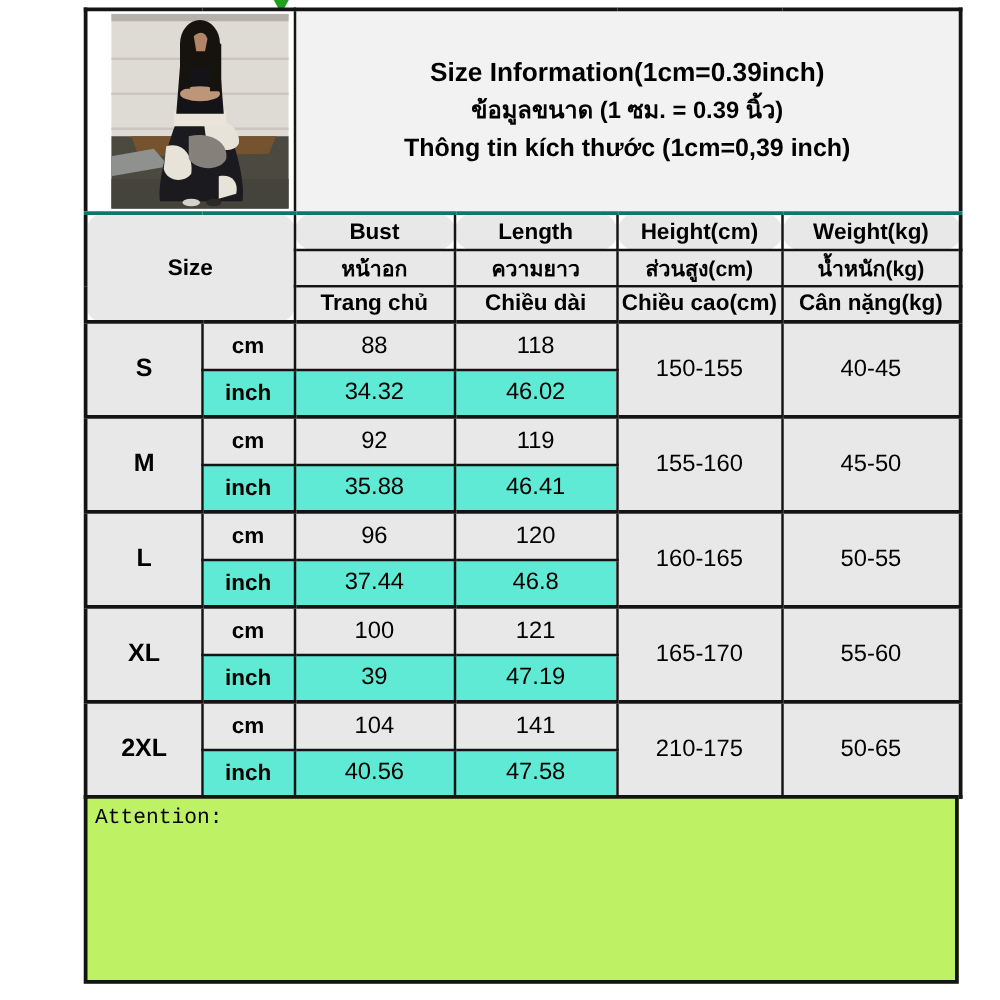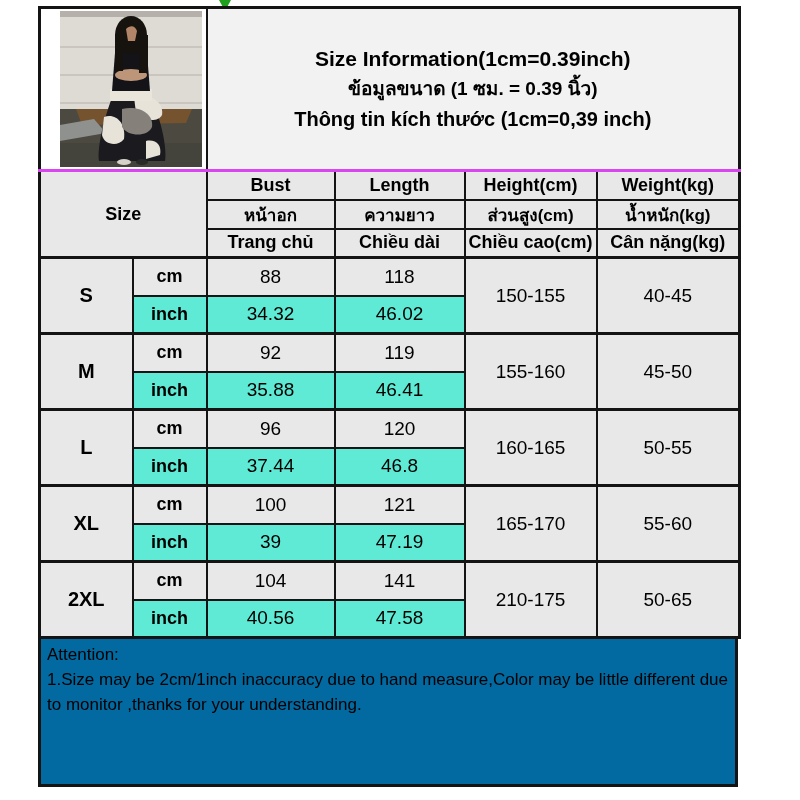--- a/index.html
+++ b/index.html
@@ -1,20 +1,20 @@
 <!DOCTYPE html>
 <html><head>
 <meta charset="utf-8">
 <style>
   html,body{margin:0;padding:0;background:#fff;}
   .canvas{
     position:relative;width:800px;height:800px;background:#ffffff;overflow:hidden;
     font-family:"Liberation Sans","DejaVu Sans",sans-serif;color:#000;
   }
-  .sheet{position:absolute;left:38px;top:6px;width:700px;}
+  .sheet{position:absolute;left:67px;top:6px;width:700px;}
 
   table.grid{
     border-collapse:collapse;table-layout:fixed;width:700px;
     border:3px solid #141414;
   }
   table.grid td{
     border:2px solid #141414;text-align:center;vertical-align:middle;
     padding:0;overflow:hidden;
   }
   .gray{background:#e8e8e8;}
@@ -28,32 +28,32 @@
   .title-line-en{font-weight:bold;font-size:21px;line-height:30px;}
   .title-line-th{font-weight:bold;font-size:19px;line-height:30px;}
   .title-line-vi{font-weight:bold;font-size:20px;line-height:30px;}
 
   
   tr.hdr td{font-weight:bold;background:#e8e8e8;}
   tr.hdr-en td{font-size:18px;}
   tr.hdr-th td{font-size:17px;}
   tr.hdr-vi td{font-size:18px;}
   td.size-head{font-size:31px;font-weight:bold;background:#e8e8e8;}
-  tr.hdr-en td{border-top:3px solid #d946ef;}
+  tr.hdr-en td{border-top:3px solid #0f766e;border-radius:14px;}
 
   
   tr.group-start td{border-top:3px solid #141414;}
   td.size-cell{font-weight:bold;font-size:20px;background:#e8e8e8;}
   td.unit-cell{font-weight:bold;font-size:18px;}
   td.val{font-weight:normal;font-size:19px;}
 
   
   .attention{
-    margin-top:-3px;border:3px solid #141414;background:#0369a1;
-    height:142px;padding:3px 6px 0 6px;box-sizing:content-box;width:682px;
+    margin-top:-3px;border:3px solid #141414;background:#bef264;
+    height:142px;padding:3px 6px 0 6px;box-sizing:content-box;width:682px;font-family:Liberation Mono, monospace;
   }
   .attention div{font-size:17px;line-height:25px;font-weight:normal;}
 
   
   .green-flag{
     position:absolute;left:219px;top:0;width:0;height:0;
     border-left:6px solid transparent;border-right:6px solid transparent;
     border-top:11px solid #1fa11f;
   }
 </style>
@@ -199,16 +199,15 @@
           <tr style="height: 38px;">
             <td class="unit-cell white">inch</td>
             <td class="val white">40.56</td>
             <td class="val white">47.58</td>
           </tr>
         </tbody>
     </table>
 
     <div class="attention">
       <div>Attention:</div>
-      <div>1.Size may be 2cm/1inch inaccuracy due to hand measure,Color may be little different due to monitor ,thanks for your understanding.</div>
     </div>
   </div>
 </div>
 
 </body></html>

